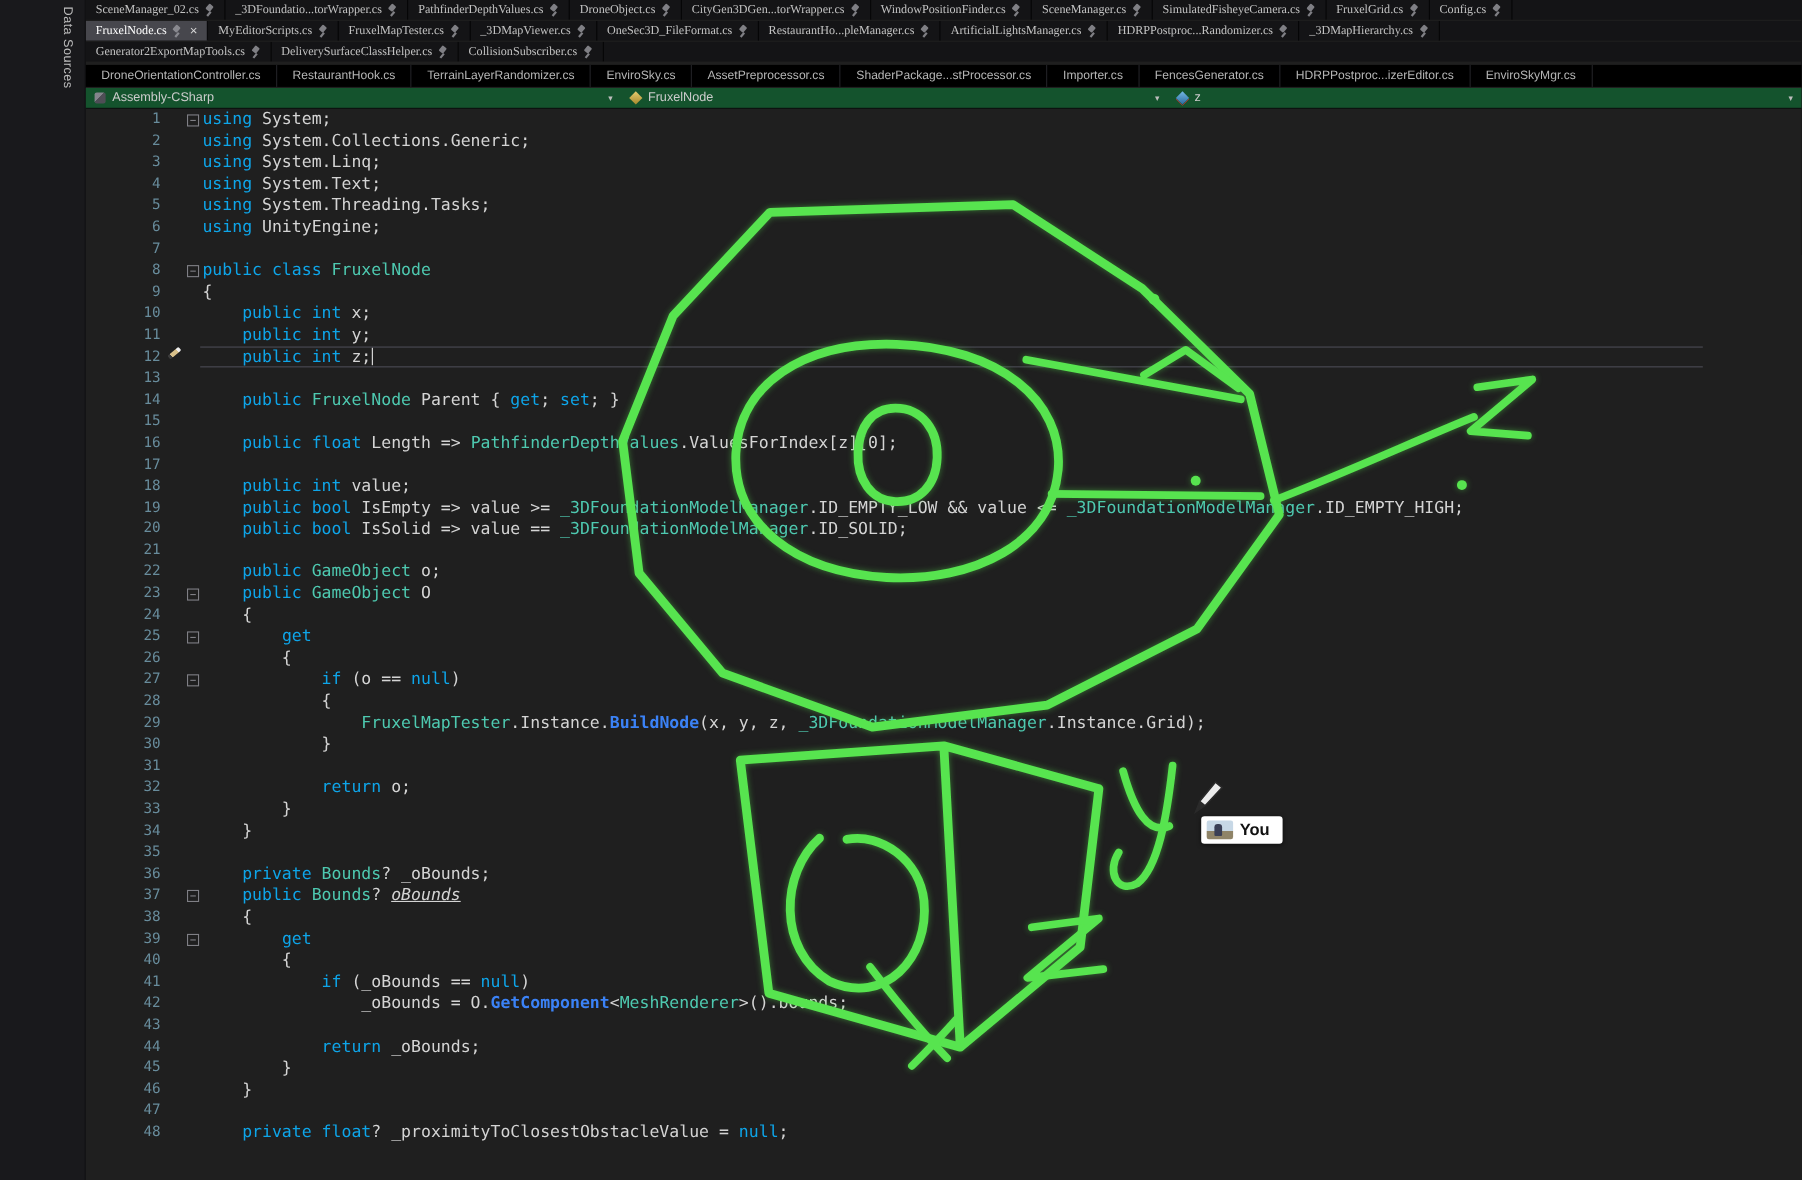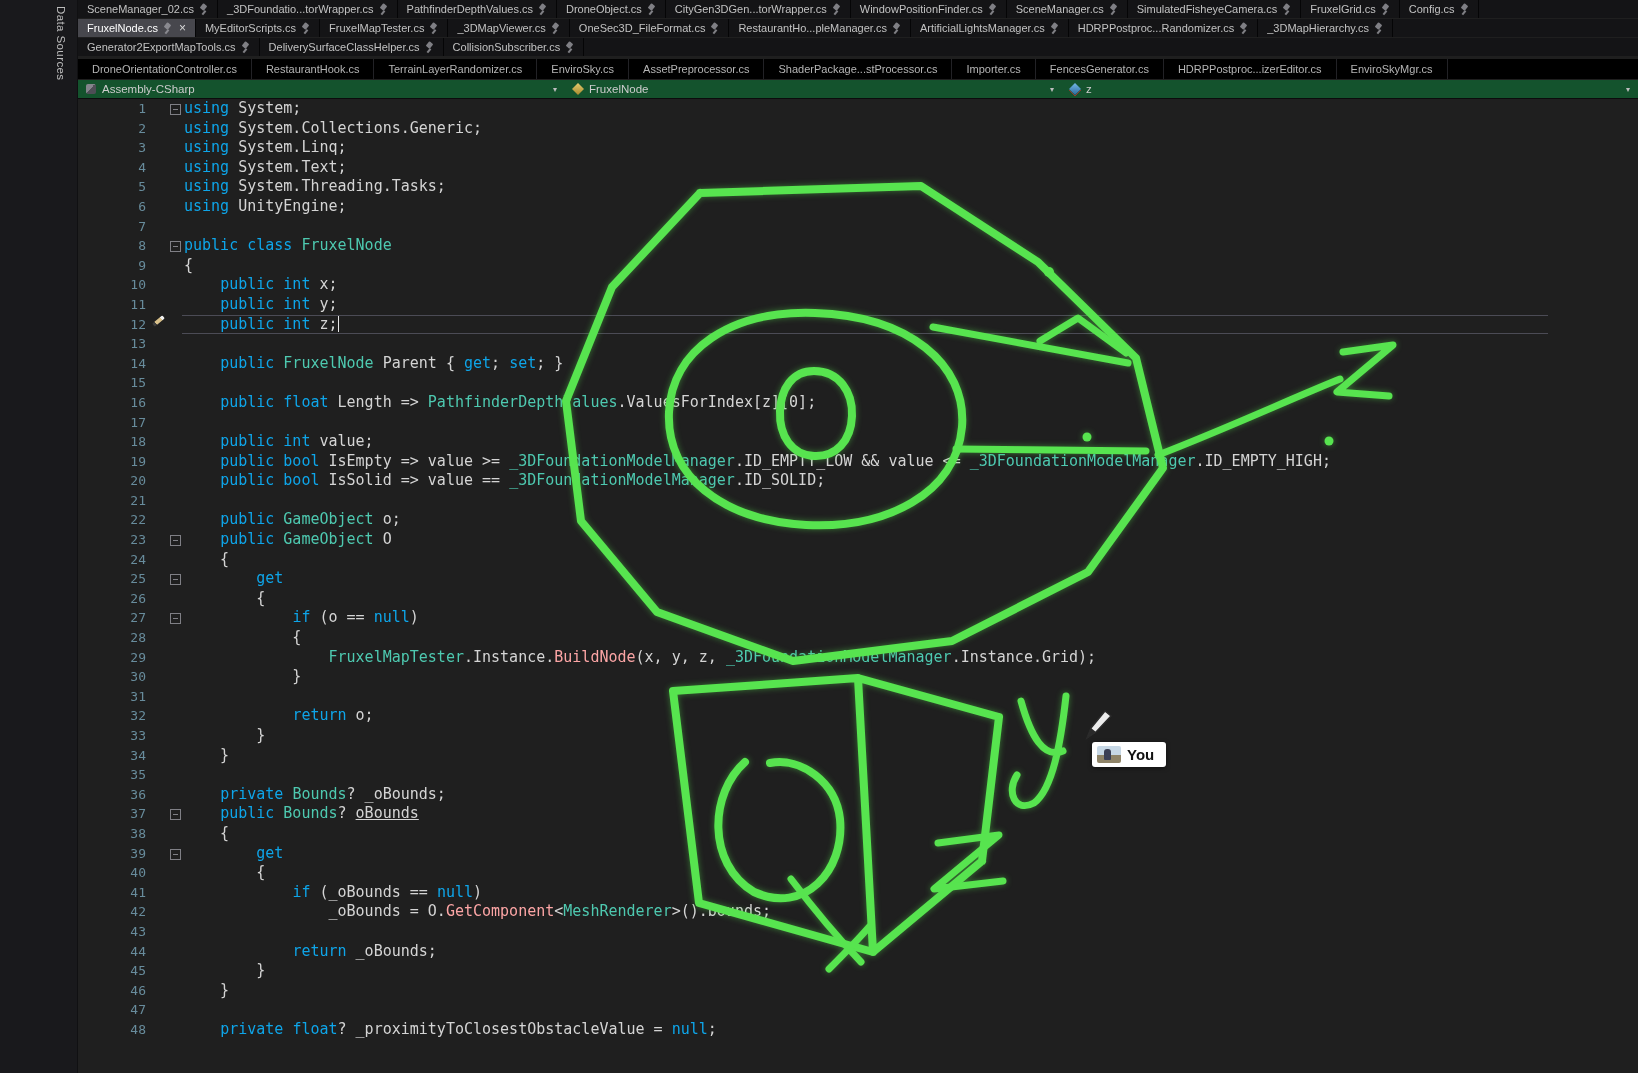--- a/index.html
+++ b/index.html
@@ -13,21 +13,21 @@
   .vtab{ position:absolute; left:55px; top:6px; writing-mode:vertical-rl;
          font-size:11.5px; color:#bdbdbd; letter-spacing:.4px; cursor:default; }
 
   
   .main{ position:absolute; left:78px; top:0; right:0; height:100%; display:flex; flex-direction:column; }
 
   .tab-row{ display:flex; align-items:stretch; background:#141416; height:18px; margin-bottom:1px; overflow:hidden; }
   .tab{ display:flex; align-items:center; gap:5px; padding:0 9px; border-right:1px solid #050506;
         color:#c2c2c2; font-size:11px; white-space:nowrap; cursor:pointer; }
   .tab.active{ background:#47474d; color:#ffffff; }
-  .tab-label{ pointer-events:none; }
+  .tab-label{ pointer-events:none;font-family:Liberation Serif, serif; }
   .close{ color:#d8d8d8; font-size:12px; line-height:10px; padding-left:2px; }
 
   .pin{ position:relative; width:9px; height:12px; opacity:.8; flex:0 0 auto; }
   .pin::before{ content:""; position:absolute; left:2px; top:1px; width:5px; height:6px;
                 background:#9a9aa0; border-radius:1px; transform:rotate(40deg); }
   .pin::after{ content:""; position:absolute; left:3.5px; top:7px; width:1.5px; height:5px;
                background:#9a9aa0; transform:rotate(40deg); }
 
   .file-row{ display:flex; align-items:stretch; background:#000000; height:20px; margin-top:2px; overflow:hidden; }
   .ftab{ display:flex; align-items:center; padding:0 14px; border-right:1px solid #222226;
@@ -49,22 +49,22 @@
   .editor{ position:relative; flex:1; background:#1f1f1f; overflow:hidden;
            font-family:"DejaVu Sans Mono","Liberation Mono",monospace; }
   .cl{ display:flex; height:19.6px; line-height:19.6px; white-space:pre; position:relative; }
   .ln{ flex:0 0 72px; text-align:right; color:#688c9c; font-size:13px; padding-right:4px; }
   .slot{ flex:0 0 18px; position:relative; }
   .fold{ flex:0 0 16px; position:relative; }
   .fold.on::before{ content:""; position:absolute; left:2px; top:5px; width:9px; height:9px;
                     border:1px solid #7f7f85;
                     background:linear-gradient(#7f7f85,#7f7f85) center/5px 1px no-repeat; }
   .ct{ font-size:15px; color:#d4d4d4; white-space:pre; }
-  .tk-k{ color:#0ea5e9; } .tk-t{ color:#4ec9b0; } .tk-m{ color:#fca5a5; }
-  .tk-p{ color:#d4d4d4; } .tk-u{ color:#d4d4d4; text-decoration:underline; }
+  .tk-k{ color:#0ea5e9; } .tk-t{ color:#4ec9b0; } .tk-m{ color:#3b82f6;font-weight:bold; }
+  .tk-p{ color:#d4d4d4; } .tk-u{ color:#d4d4d4; text-decoration:underline;font-style:italic; }
   .cl.current::after{ content:""; position:absolute; left:104px; right:90px; top:0; bottom:0;
                       border-top:1px solid #4b4b55; border-bottom:1px solid #4b4b55; pointer-events:none; }
   .caret{ display:inline-block; width:1.5px; height:16px; background:#e6e6e6; vertical-align:-3px; }
   .pencil{ position:absolute; left:2px; top:4px; width:13px; height:4px;
            background:linear-gradient(90deg,#3c3c3c 0 3px,#d8c08a 3px 10px,#efefef 10px 100%);
            transform:rotate(-40deg); border-radius:1px; }
 
   
   .doodle{ position:absolute; inset:0; pointer-events:none;
            filter:drop-shadow(0 0 3px rgba(86,226,78,.45)); }

